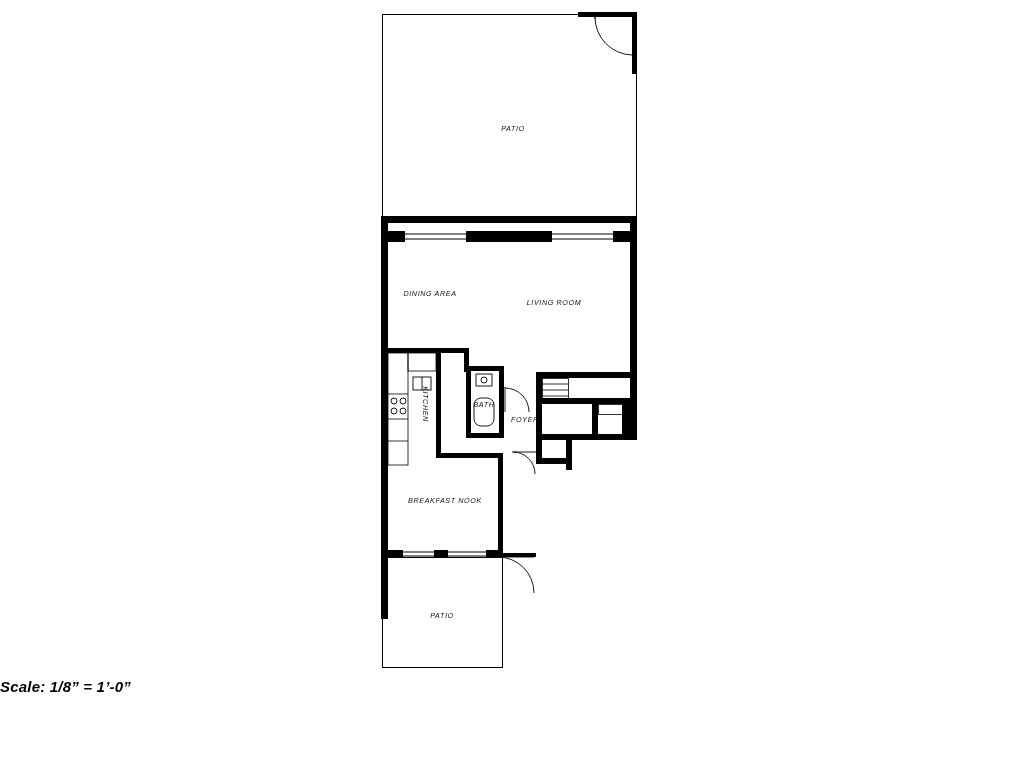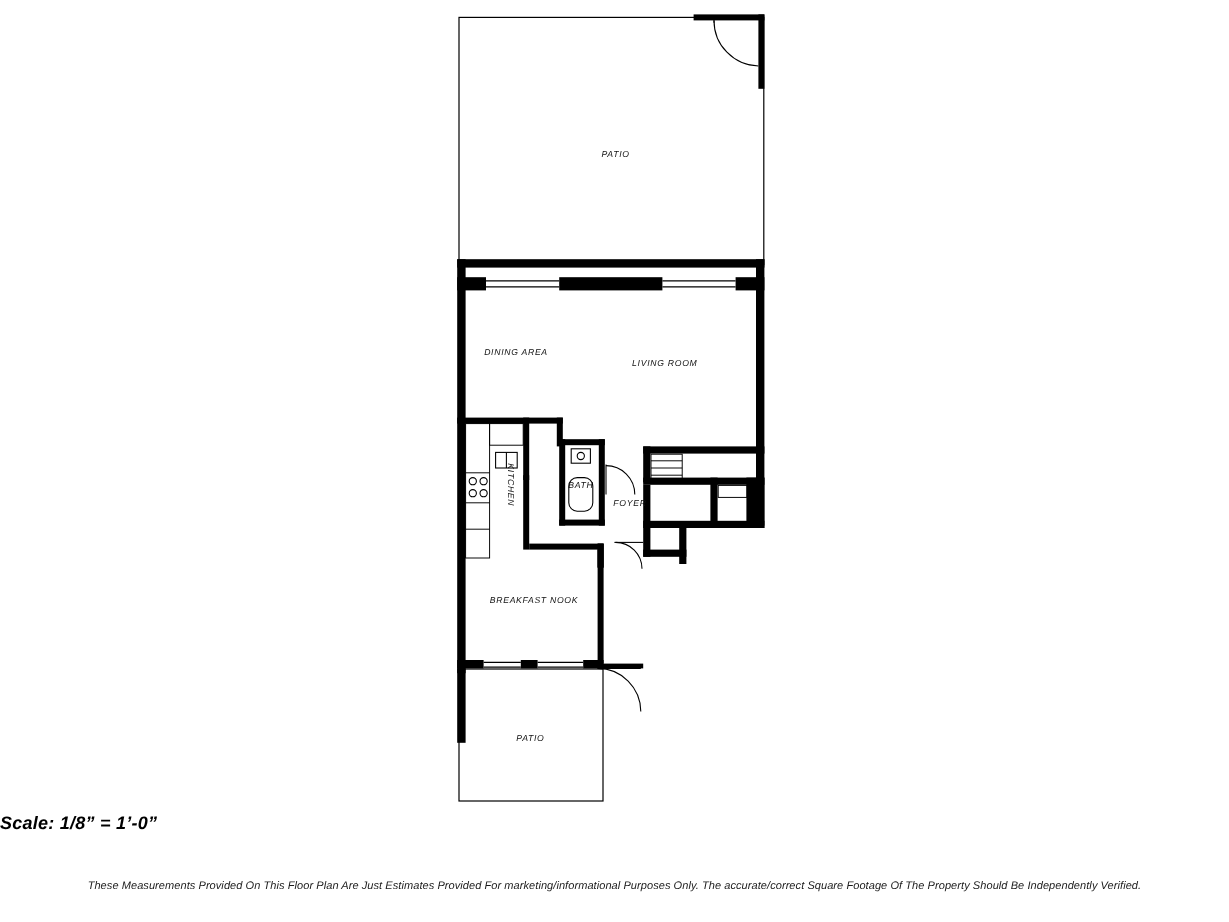--- a/index.html
+++ b/index.html
@@ -199,15 +199,14 @@
     <text class="room-label" x="554" y="303">LIVING ROOM</text>
     <text class="room-label vertical" x="425" y="404">KITCHEN</text>
     <text class="room-label" x="484" y="405">BATH</text>
     <text class="room-label" x="525" y="420">FOYER</text>
     <text class="room-label" x="445" y="501">BREAKFAST NOOK</text>
     <text class="room-label" x="442" y="616">PATIO</text>
 
   </svg>
 
   <div class="scale-text">Scale: 1/8” = 1’-0”</div>
-  <div class="disclaimer-text">These Measurements Provided On This Floor Plan Are Just Estimates Provided For marketing/informational Purposes Only. The accurate/correct Square Footage Of The Property Should Be Independently Verified.</div>
 
 </div>
 
 </body></html>

